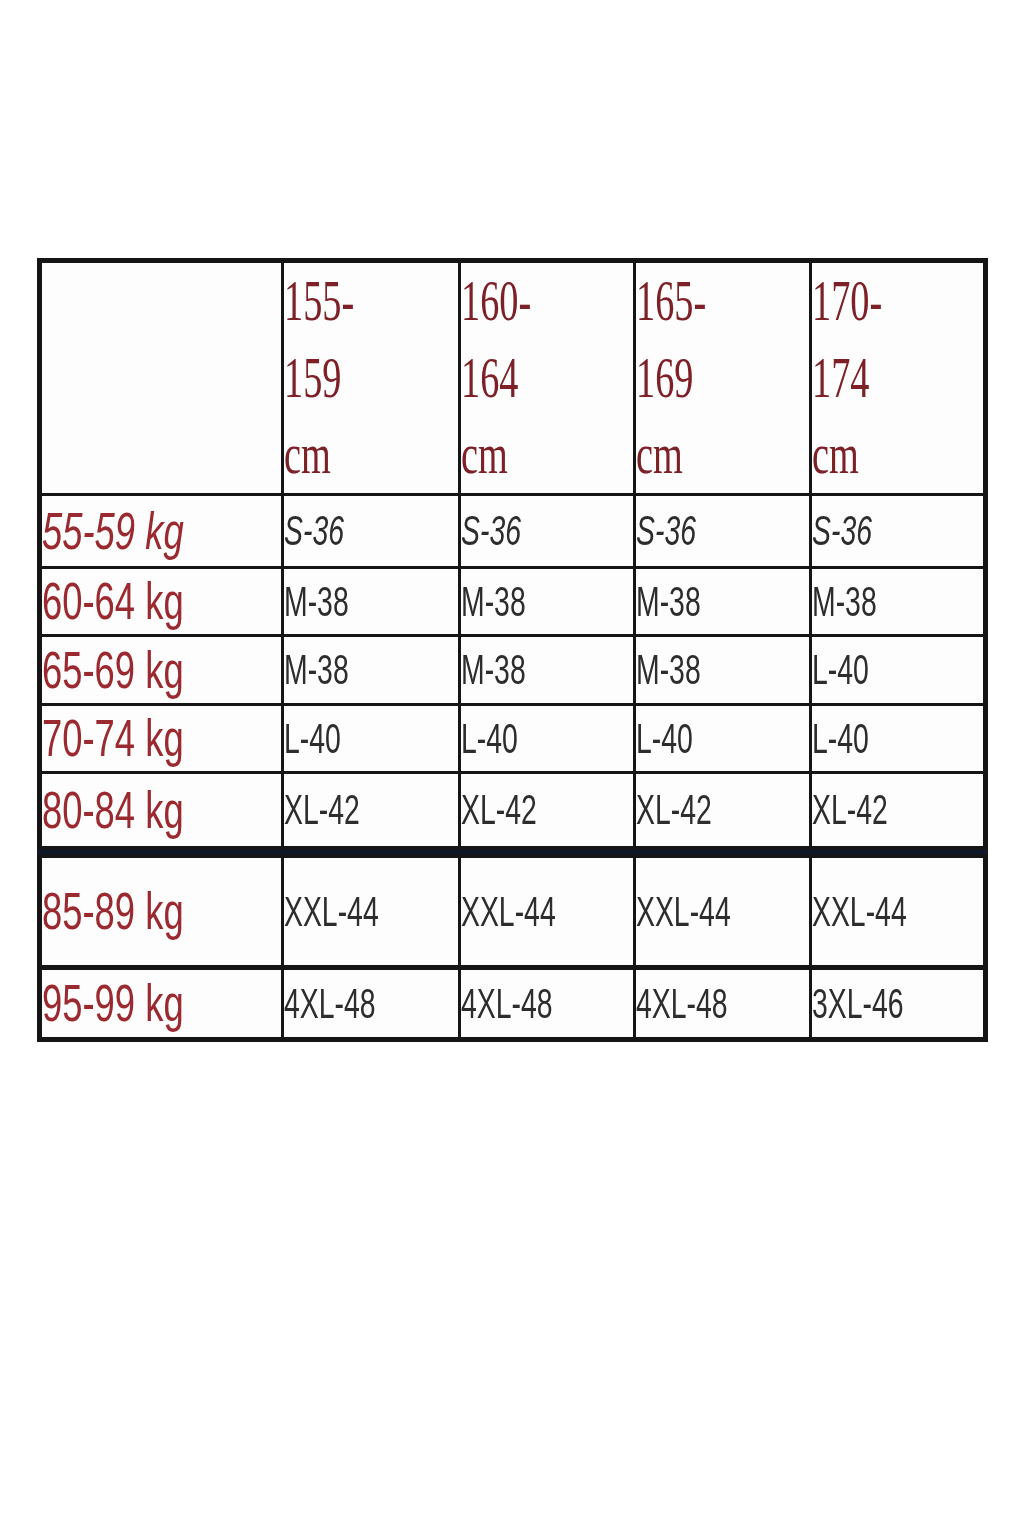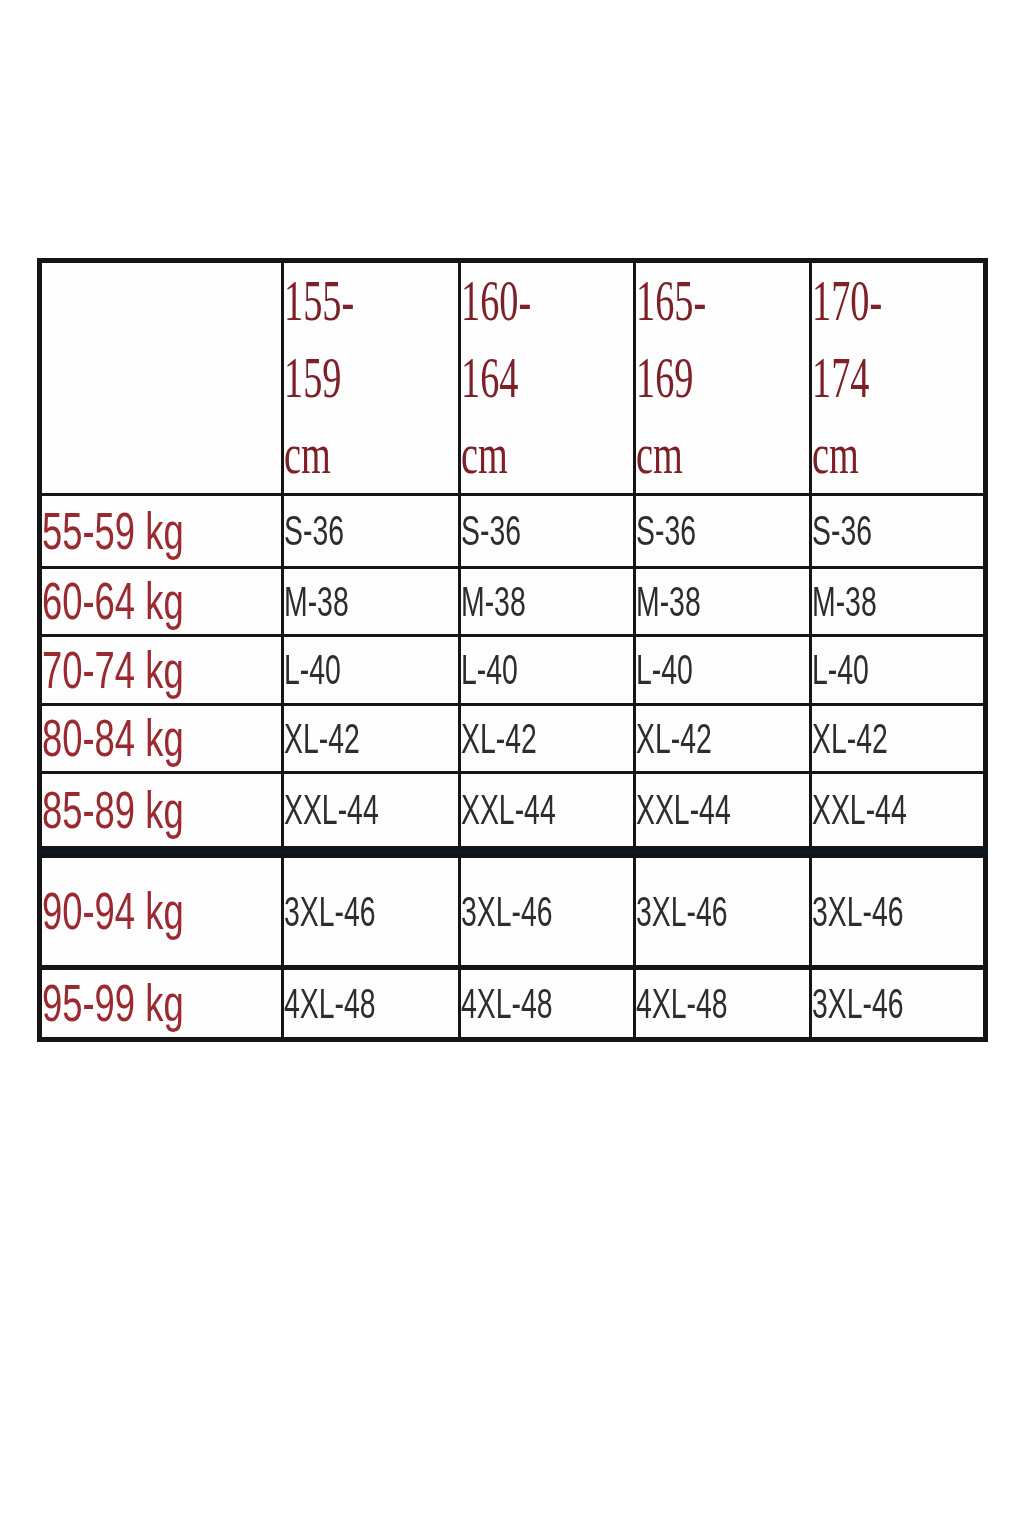--- a/index.html
+++ b/index.html
@@ -69,21 +69,21 @@
     display: inline-block;
     transform: scaleX(0.70);
     transform-origin: 0 50%;
   }
   .sz-txt {
     display: inline-block;
     transform: scaleX(0.66);
     transform-origin: 0 50%;
   }
   
-  tbody tr:nth-child(1)  { height: 73px; }
+  tbody tr:nth-child(1)  { height: 73px; font-style: italic; }
   tbody tr:nth-child(2)  { height: 68px; }
   tbody tr:nth-child(3)  { height: 69px; }
   tbody tr:nth-child(4)  { height: 68px; }
   tbody tr:nth-child(5)  { height: 80px; }
   tbody tr:nth-child(6)  { height: 115px; }
   tbody tr:nth-child(7)  { height: 72px; }
   tbody tr:nth-child(8)  { height: 71px; }
   tbody tr:nth-child(9)  { height: 70px; }
   tbody tr:nth-child(10) { height: 117px; }
   
@@ -125,20 +125,27 @@
       <td class="sz"><span class="sz-txt">S-36</span></td>
     </tr>
         <tr>
       <td class="wt"><span class="wt-txt">60-64 kg</span></td>
       <td class="sz"><span class="sz-txt">M-38</span></td>
       <td class="sz"><span class="sz-txt">M-38</span></td>
       <td class="sz"><span class="sz-txt">M-38</span></td>
       <td class="sz"><span class="sz-txt">M-38</span></td>
     </tr>
         <tr>
+      <td class="wt"><span class="wt-txt">65-69 kg</span></td>
+      <td class="sz"><span class="sz-txt">M-38</span></td>
+      <td class="sz"><span class="sz-txt">M-38</span></td>
+      <td class="sz"><span class="sz-txt">M-38</span></td>
+      <td class="sz"><span class="sz-txt">L-40</span></td>
+    </tr>
+        <tr>
       <td class="wt"><span class="wt-txt">70-74 kg</span></td>
       <td class="sz"><span class="sz-txt">L-40</span></td>
       <td class="sz"><span class="sz-txt">L-40</span></td>
       <td class="sz"><span class="sz-txt">L-40</span></td>
       <td class="sz"><span class="sz-txt">L-40</span></td>
     </tr>
         <tr>
       <td class="wt"><span class="wt-txt">80-84 kg</span></td>
       <td class="sz"><span class="sz-txt">XL-42</span></td>
       <td class="sz"><span class="sz-txt">XL-42</span></td>
@@ -146,27 +153,20 @@
       <td class="sz"><span class="sz-txt">XL-42</span></td>
     </tr>
         <tr>
       <td class="wt"><span class="wt-txt">85-89 kg</span></td>
       <td class="sz"><span class="sz-txt">XXL-44</span></td>
       <td class="sz"><span class="sz-txt">XXL-44</span></td>
       <td class="sz"><span class="sz-txt">XXL-44</span></td>
       <td class="sz"><span class="sz-txt">XXL-44</span></td>
     </tr>
         <tr>
-      <td class="wt"><span class="wt-txt">90-94 kg</span></td>
-      <td class="sz"><span class="sz-txt">3XL-46</span></td>
-      <td class="sz"><span class="sz-txt">3XL-46</span></td>
-      <td class="sz"><span class="sz-txt">3XL-46</span></td>
-      <td class="sz"><span class="sz-txt">3XL-46</span></td>
-    </tr>
-        <tr>
       <td class="wt"><span class="wt-txt">95-99 kg</span></td>
       <td class="sz"><span class="sz-txt">4XL-48</span></td>
       <td class="sz"><span class="sz-txt">4XL-48</span></td>
       <td class="sz"><span class="sz-txt">4XL-48</span></td>
       <td class="sz"><span class="sz-txt">3XL-46</span></td>
     </tr>
       </tbody>
   </table>
 
 </div>

